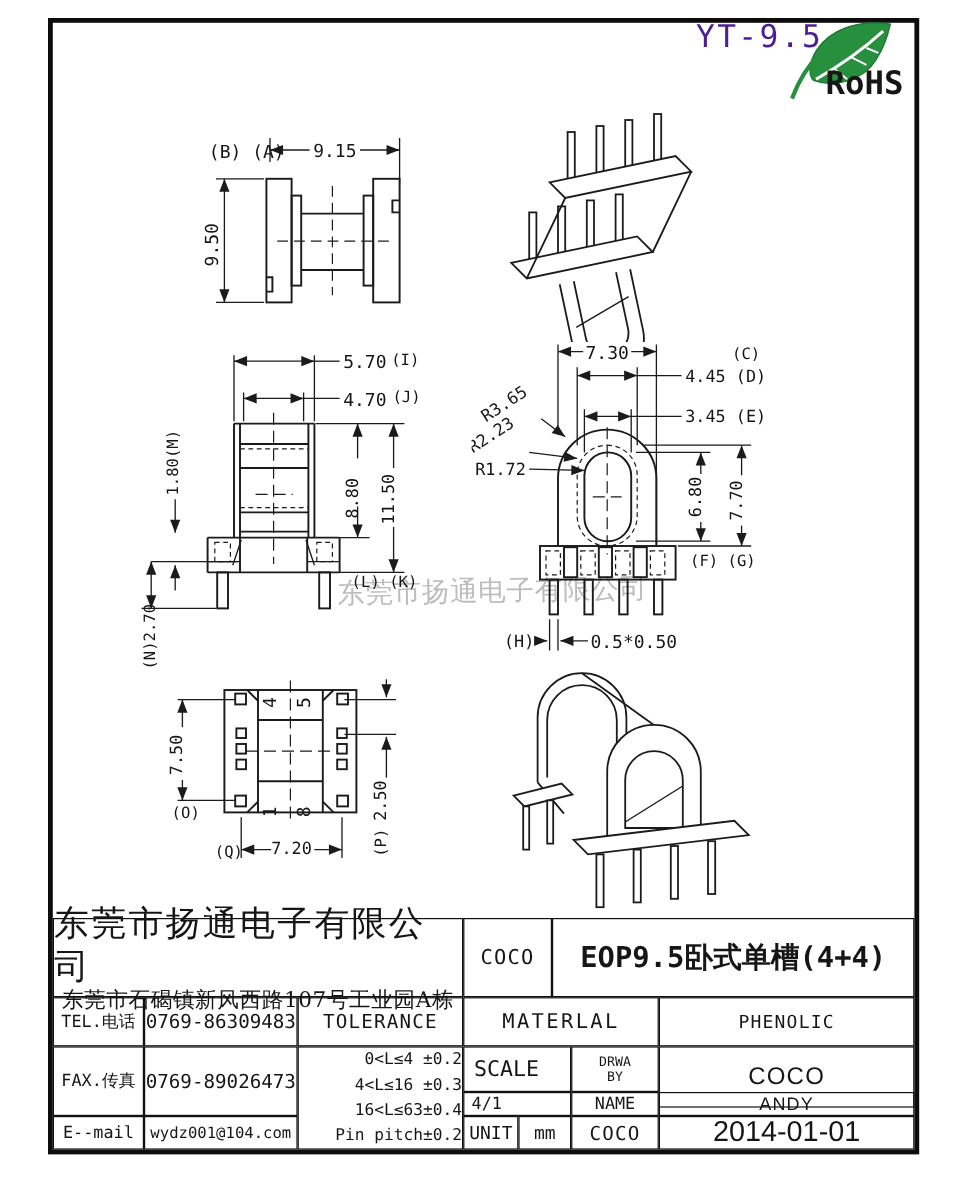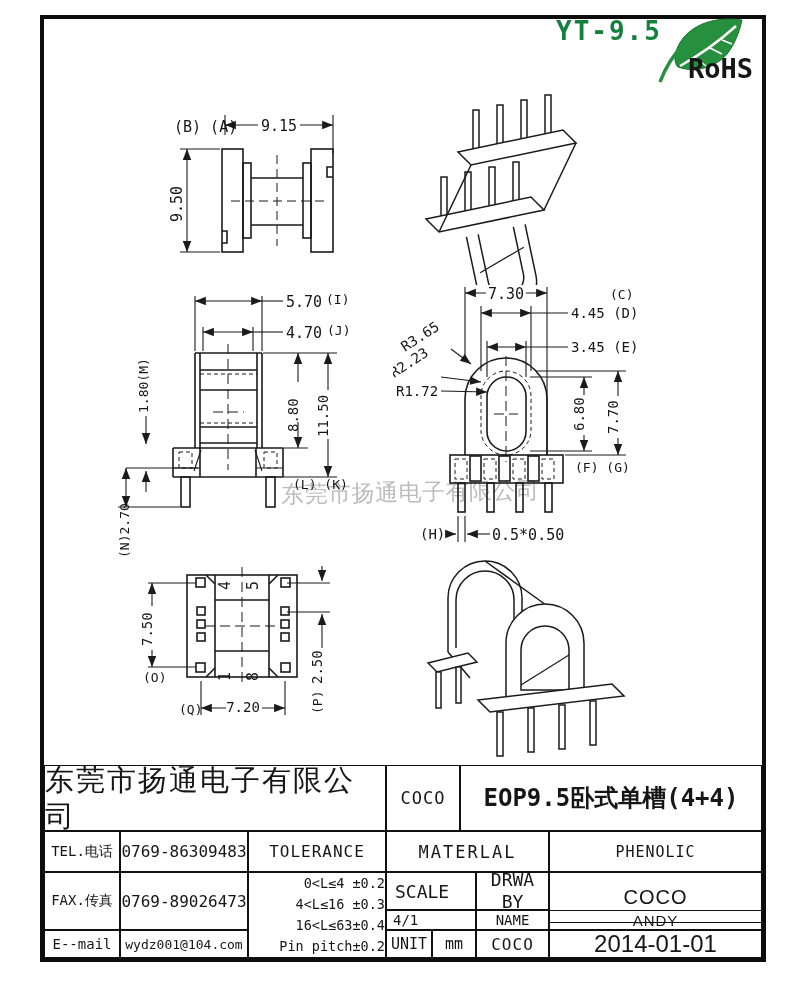--- a/index.html
+++ b/index.html
@@ -1,22 +1,22 @@
 <!DOCTYPE html>
 <html><head>
 <meta charset="utf-8">
 <style>
   html,body{margin:0;padding:0;}
   body{width:800px;height:990px;position:relative;background:#ffffff;
        font-family:"DejaVu Sans", sans-serif;color:#161616;overflow:hidden;}
   .abs{position:absolute;}
   .sheet-border{left:40px;top:15px;width:726px;height:947px;
        border:4px solid #0d0d0d;box-sizing:border-box;}
-  .part-code{left:556px;top:16px;font-family:"DejaVu Sans Mono",monospace;
-       font-size:26px;letter-spacing:2px;color:#15803d;font-weight:bold;}
+  .part-code{left:580px;top:16px;font-family:"DejaVu Sans Mono",monospace;
+       font-size:26px;letter-spacing:2px;color:#4c1d95;}
   .watermark{left:281px;top:477px;font-size:23px;letter-spacing:0.5px;
        color:#bcbcbc;white-space:nowrap;transform:rotate(-1deg);}
   svg text{font-family:"DejaVu Sans Mono",monospace;fill:#161616;}
   svg{shape-rendering:geometricPrecision;}
   .cell{position:absolute;border:1.5px solid #111;box-sizing:border-box;
        display:flex;align-items:center;justify-content:center;
        font-family:"DejaVu Sans Mono",monospace;background:transparent;}
   .cell.left{justify-content:flex-start;}
   .cjk{font-family:"DejaVu Serif",serif;}
   .sans{font-family:"Liberation Sans",sans-serif;}
@@ -277,40 +277,41 @@
     <rect x="497" y="712" width="6" height="44"></rect>
       <rect x="528" y="708" width="6" height="44"></rect>
     <rect x="559" y="705" width="6" height="44"></rect>
       <rect x="590" y="701" width="6" height="44"></rect>
   </g>
 </svg>
 
 <div>
   <div class="cell company-cell cjk" style="left:44px;top:765px;width:342px;height:66px">
     <div class="company-name">东莞市扬通电子有限公司</div>
+    <div class="company-addr">东莞市石碣镇新风西路107号工业园A栋</div>
   </div>
   <div class="cell" style="left:44px;top:831px;width:76px;height:41px;font-size:14px">TEL.电话</div>
   <div class="cell" style="left:120px;top:831px;width:128px;height:41px;font-size:16px">0769-86309483</div>
   <div class="cell" style="left:248px;top:831px;width:138px;height:41px;font-size:16px;letter-spacing:1px">TOLERANCE</div>
   <div class="cell" style="left:44px;top:872px;width:76px;height:58px;font-size:14px">FAX.传真</div>
   <div class="cell" style="left:120px;top:872px;width:128px;height:58px;font-size:16px">0769-89026473</div>
   <div class="cell" style="left:44px;top:930px;width:76px;height:28px;font-size:14px">E--mail</div>
   <div class="cell" style="left:120px;top:930px;width:128px;height:28px;font-size:13px">wydz001@104.com</div>
   <div class="cell tol-body" style="left:248px;top:872px;width:138px;height:86px">
     <div>0&lt;L≤4  ±0.2</div>
     <div>4&lt;L≤16 ±0.3</div>
     <div>16&lt;L≤63±0.4</div>
     <div>Pin pitch±0.2</div>
   </div>
   <div class="cell" style="left:386px;top:765px;width:74px;height:66px;font-size:17px;letter-spacing:1px">COCO</div>
   <div class="cell" style="left:460px;top:765px;width:302px;height:66px;font-size:24px;font-weight:600">EOP9.5卧式单槽(4+4)</div>
   <div class="cell" style="left:386px;top:831px;width:163px;height:41px;font-size:17px;letter-spacing:2px">MATERLAL</div>
   <div class="cell" style="left:549px;top:831px;width:213px;height:41px;font-size:15px;letter-spacing:1px">PHENOLIC</div>
   <div class="cell left" style="left:386px;top:872px;width:90px;height:38px;font-size:18px;padding-left:8px">SCALE</div>
-  <div class="cell" style="left:476px;top:872px;width:73px;height:38px;font-size:18px;white-space:pre-line;text-align:center;line-height:1.2">DRWA
+  <div class="cell" style="left:476px;top:872px;width:73px;height:38px;font-size:11px;white-space:pre-line;text-align:center;line-height:1.2">DRWA
 BY</div>
   <div class="cell sans" style="left:549px;top:872px;width:213px;height:51px;font-size:20px;letter-spacing:1px">COCO</div>
   <div class="cell left" style="left:386px;top:910px;width:90px;height:20px;font-size:14px;padding-left:6px">4/1</div>
   <div class="cell" style="left:476px;top:910px;width:73px;height:20px;font-size:14px">NAME</div>
   <div class="cell sans" style="left:549px;top:910px;width:213px;height:20px;font-size:15px;letter-spacing:1px">ANDY</div>
   <div class="cell" style="left:386px;top:930px;width:46px;height:28px;font-size:15px">UNIT</div>
   <div class="cell" style="left:432px;top:930px;width:44px;height:28px;font-size:15px">mm</div>
   <div class="cell" style="left:476px;top:930px;width:73px;height:28px;font-size:16px;letter-spacing:1px">COCO</div>
   <div class="cell sans" style="left:549px;top:930px;width:213px;height:28px;font-size:24px">2014-01-01</div>
 </div>

